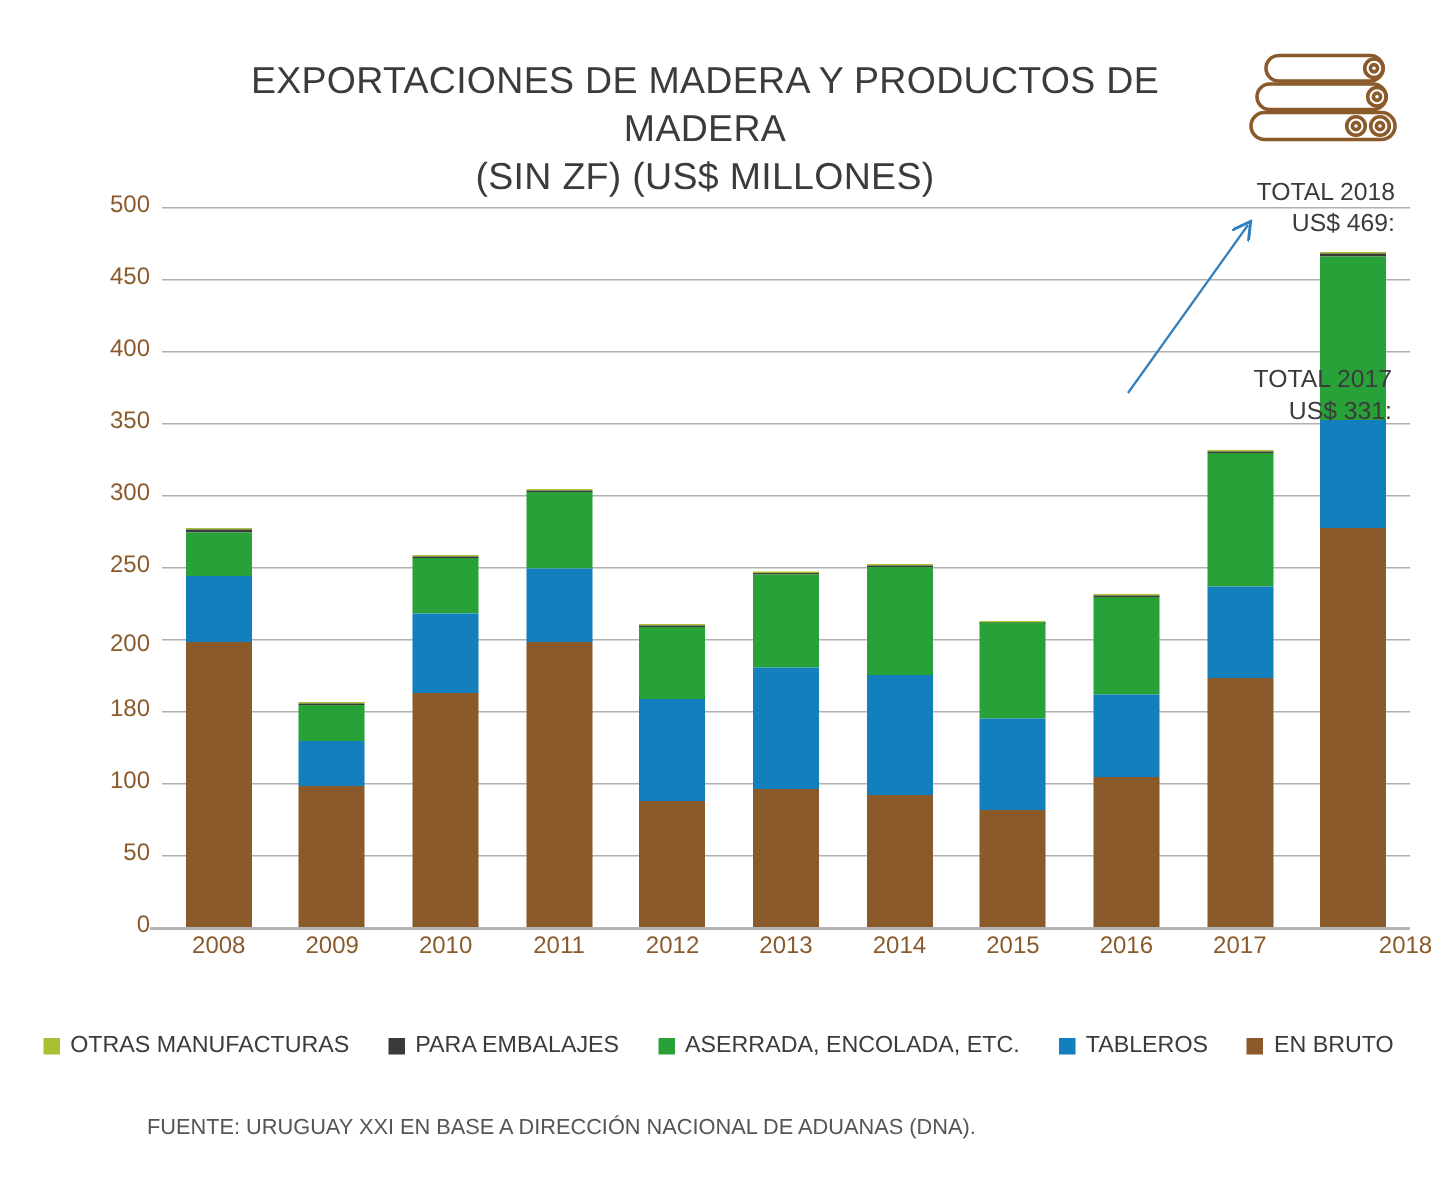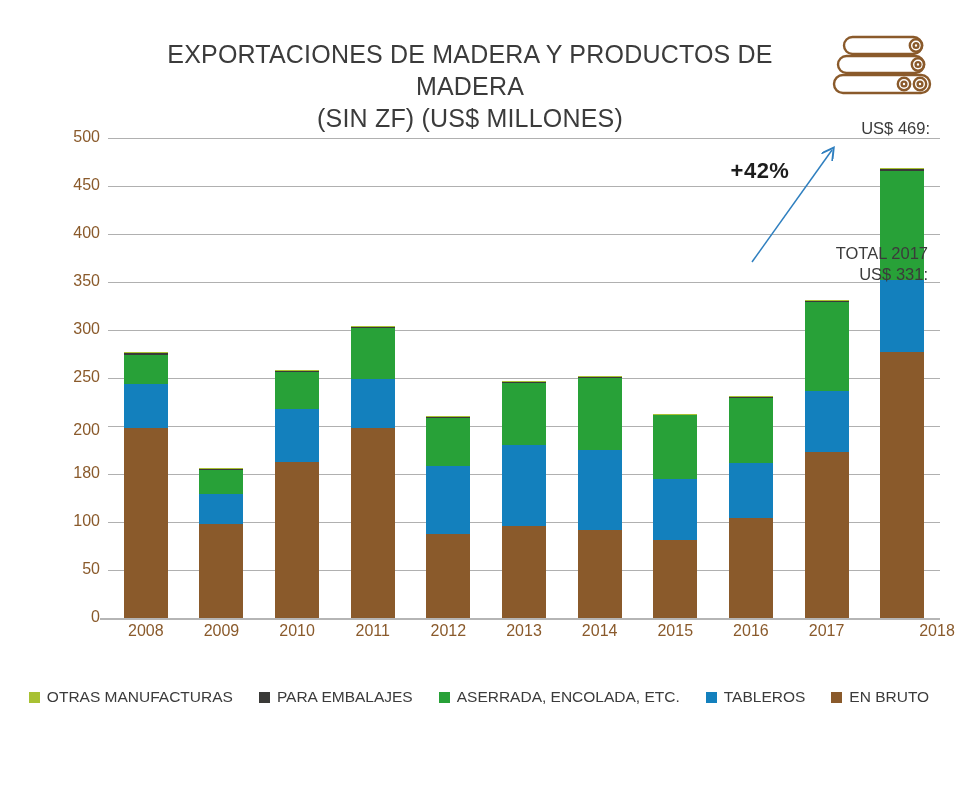--- a/index.html
+++ b/index.html
@@ -215,23 +215,23 @@
       <span class="xlab" style="left: 302.364px;">2012</span>
       <span class="xlab" style="left: 378px;">2013</span>
       <span class="xlab" style="left: 453.636px;">2014</span>
       <span class="xlab" style="left: 529.273px;">2015</span>
       <span class="xlab" style="left: 604.909px;">2016</span>
       <span class="xlab" style="left: 680.545px;">2017</span>
       <span class="xlab" style="left: 791px;">2018</span>
     </div>
 
   <div class="ann ann-2018">
+    <div>TOTAL 2018</div>
     <div>US$ 469:</div>
   </div>
-  <div class="pct">+42%</div>
   <div class="arrow-svg">
     <svg viewBox="0 0 120 130" width="120" height="130">
       <defs>
         <marker id="ah" markerWidth="9" markerHeight="9" refX="6" refY="4.5" orient="auto">
           <path d="M0,0 L8,4.5 L0,9" fill="none" stroke="#2f7fbf" stroke-width="1.3"></path>
         </marker>
       </defs>
       <line x1="12" y1="122" x2="92" y2="10" stroke="#2f7fbf" stroke-width="1.5" marker-end="url(#ah)"></line>
     </svg>
   </div>
@@ -256,13 +256,14 @@
       <div class="leg-item">
         <span class="leg-sw" style="background: rgb(19, 128, 189);"></span>
         <span class="leg-tx">TABLEROS</span>
       </div>
       <div class="leg-item">
         <span class="leg-sw" style="background: rgb(138, 90, 43);"></span>
         <span class="leg-tx">EN BRUTO</span>
       </div>
     </div>
 
+  <div class="source">FUENTE: URUGUAY XXI EN BASE A DIRECCIÓN NACIONAL DE ADUANAS (DNA).</div>
 </div>
 
 </body></html>

